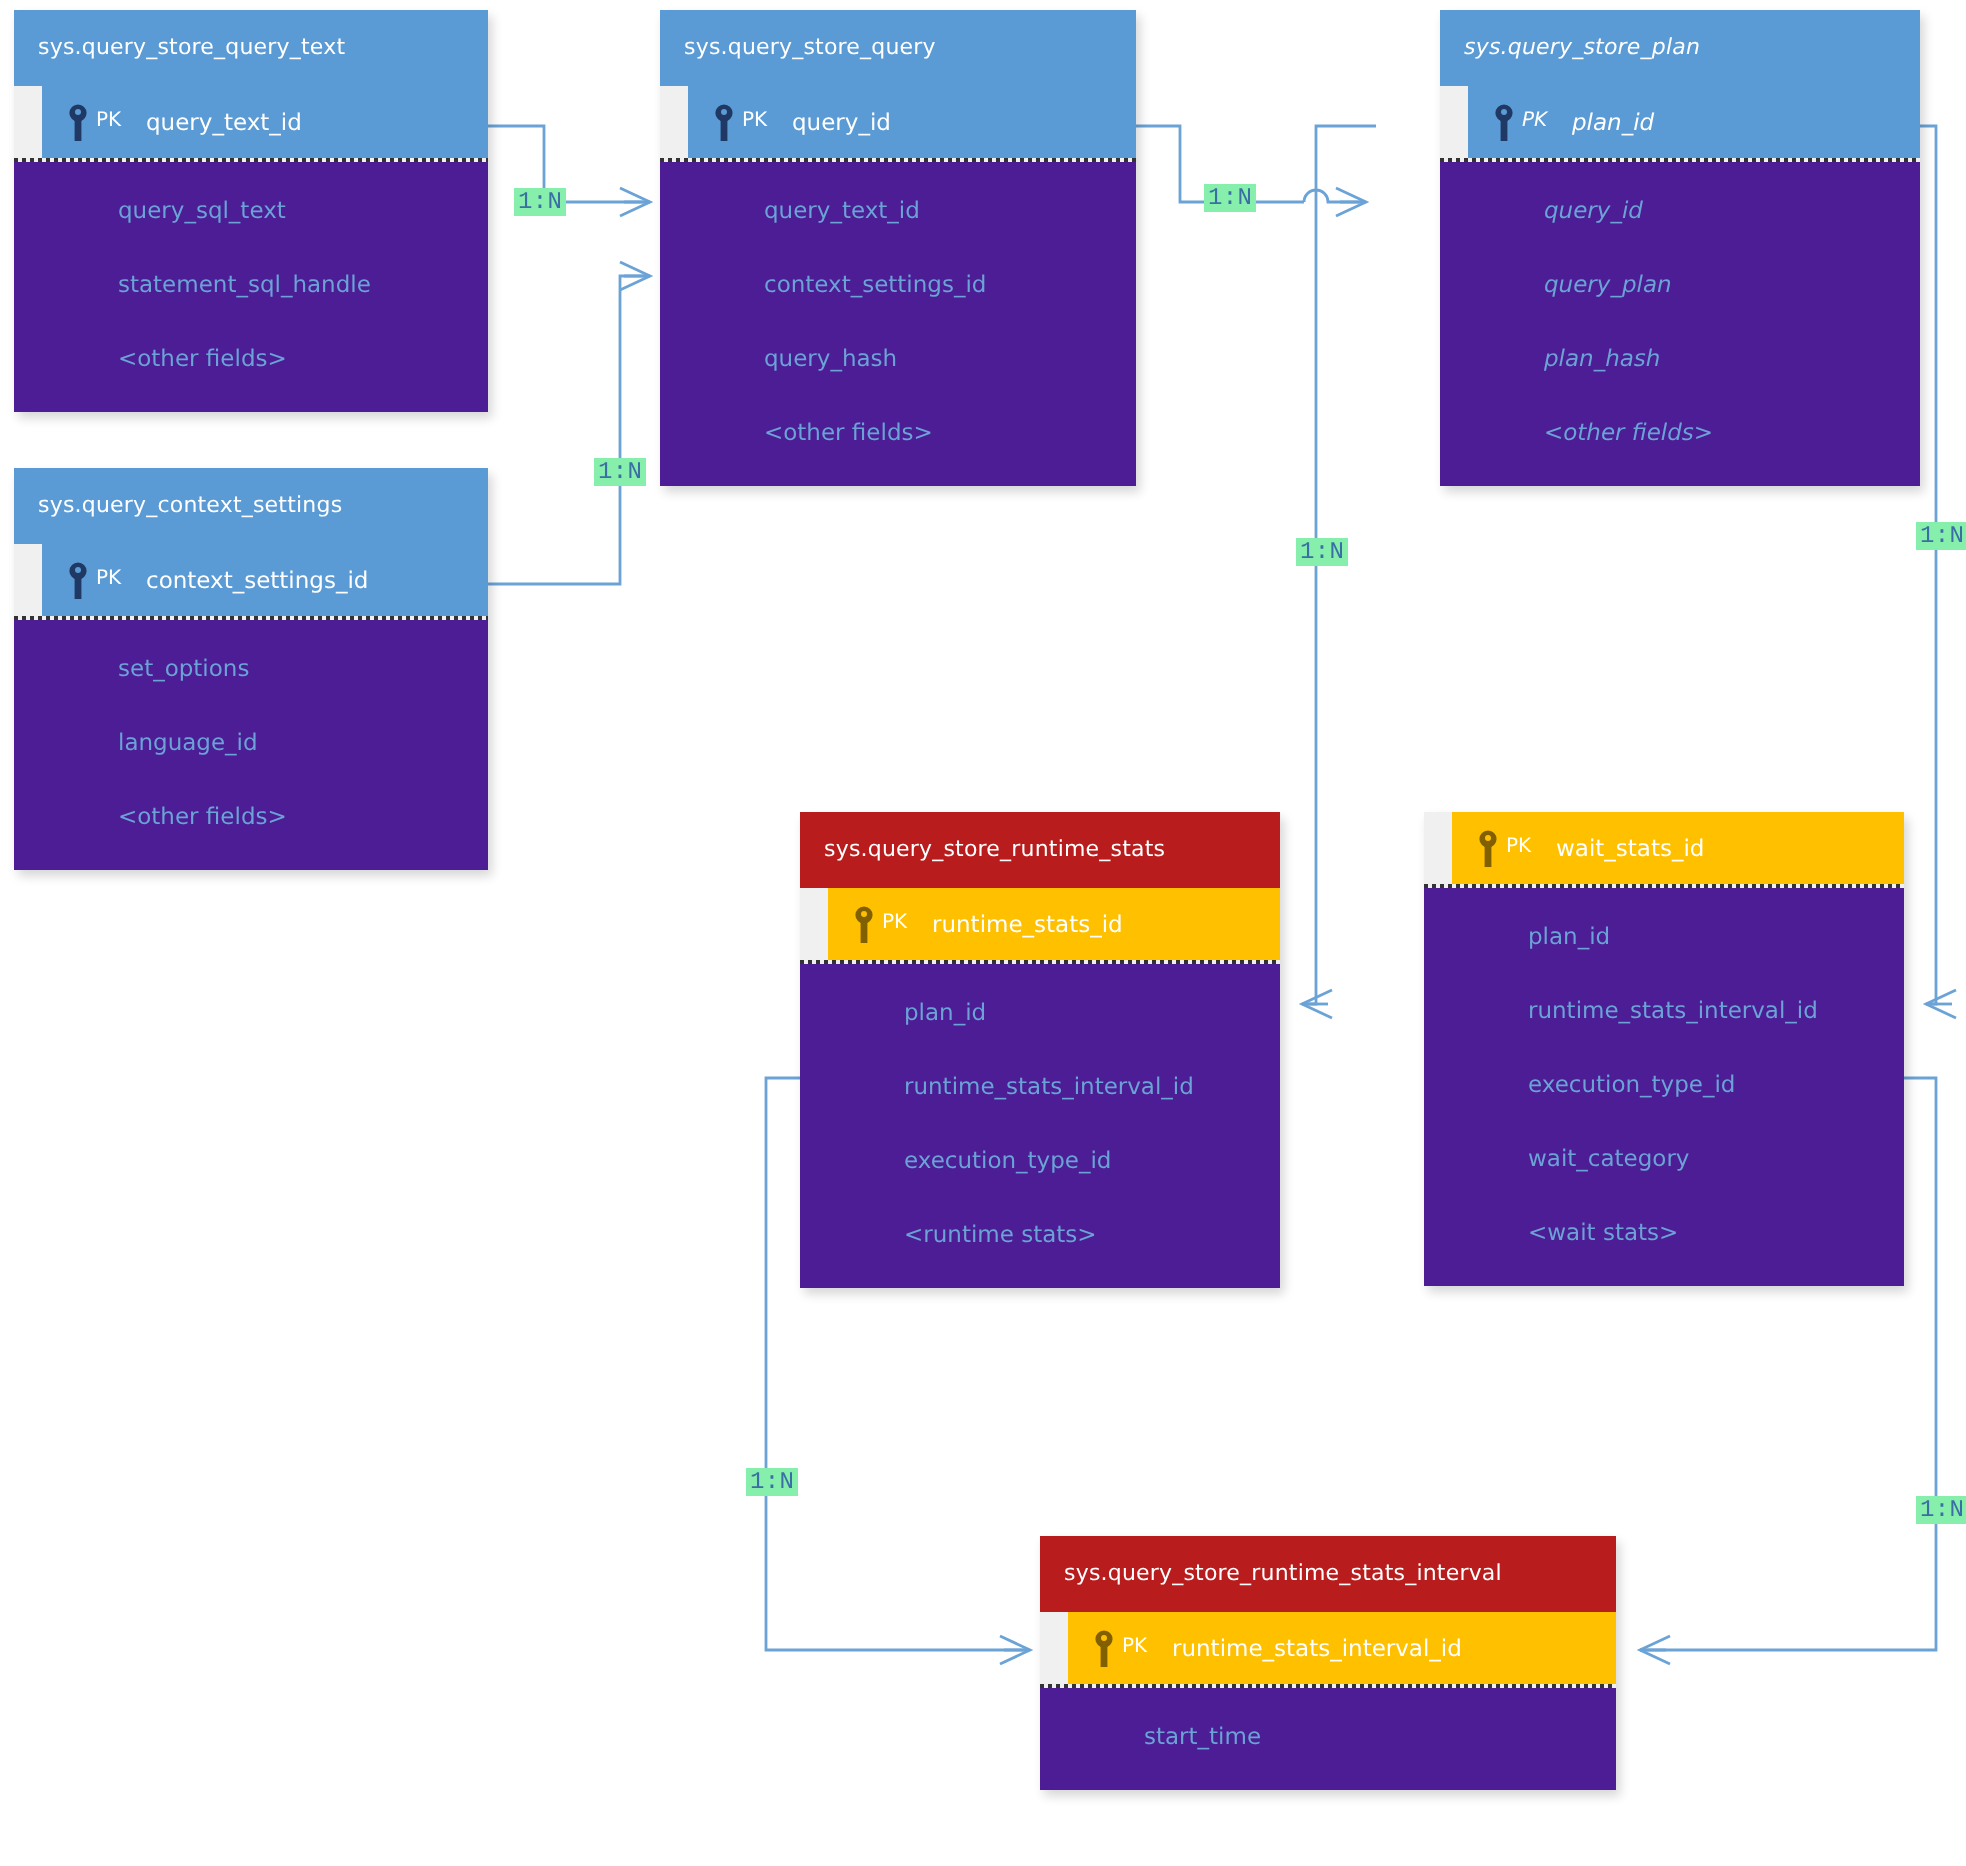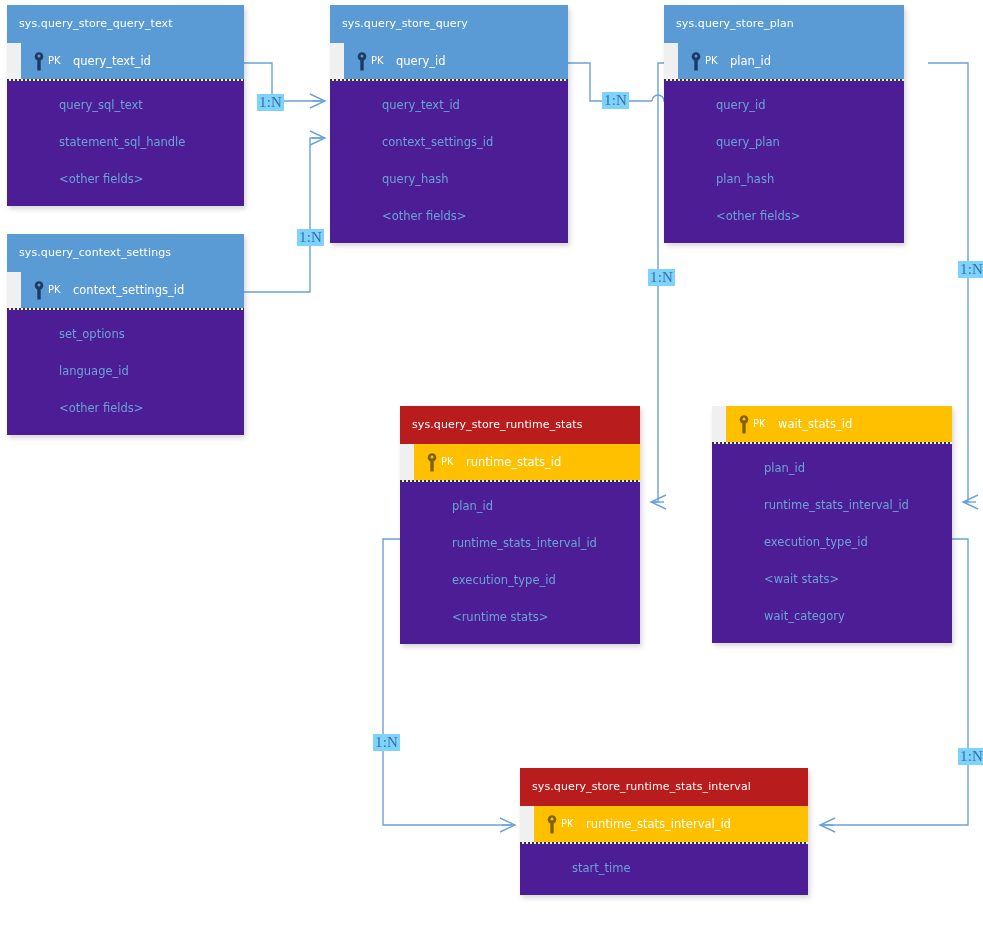--- a/index.html
+++ b/index.html
@@ -28,27 +28,27 @@
     stroke-width:1.4;
   }
   .wire-head{
     fill:none;
     stroke:#6ba3d6;
     stroke-width:1.4;
   }
   .card-rel-label{
     position:absolute;
     z-index:3;
-    font-size:15px;
+    font-size:12px;
     color:#3a6ea5;
-    background:#7dd3fc;
+    background:#86efac;
     padding:0 2px;
     letter-spacing:0.2px;
     white-space:nowrap;
-    font-family:Liberation Serif, serif;
+    font-family:Liberation Mono, monospace;
   }
   
   .table{
     position:absolute;
     z-index:2;
     box-sizing:border-box;
     box-shadow:2px 3px 5px rgba(0,0,0,0.16);
     background:#f0f0f0;
   }
   .tbl-title{
@@ -194,21 +194,21 @@
     </div>
     <div class="dashsep"></div>
     <div class="tbl-body">
       <div class="fieldrow">query_text_id</div>
       <div class="fieldrow">context_settings_id</div>
       <div class="fieldrow">query_hash</div>
       <div class="fieldrow">&lt;other fields&gt;</div>
     </div>
   </div>
 
-  <div class="table theme-blue" style="left:664px; top:5px; width:240px;">
+  <div class="table theme-blue" style="left:720px; top:5px; width:240px;font-style:italic;">
     <div class="tbl-title">sys.query_store_plan</div>
     <div class="tbl-pk">
       <svg class="keyicon" viewBox="0 0 10 19">
         <circle cx="5" cy="4.5" r="4.3" fill="#1f3864"></circle>
         <circle cx="5" cy="4" r="1.5" fill="#5b9bd5"></circle>
         <rect x="3.3" y="7" width="3.4" height="11.5" fill="#1f3864"></rect>
       </svg>
       <span class="pklabel">PK</span>
       <span class="pkname">plan_id</span>
     </div>
@@ -268,22 +268,22 @@
         <rect x="3.3" y="7" width="3.4" height="11.5" fill="#806000"></rect>
       </svg>
       <span class="pklabel">PK</span>
       <span class="pkname">wait_stats_id</span>
     </div>
     <div class="dashsep"></div>
     <div class="tbl-body">
       <div class="fieldrow">plan_id</div>
       <div class="fieldrow">runtime_stats_interval_id</div>
       <div class="fieldrow">execution_type_id</div>
+      <div class="fieldrow">wait_category</div>
       <div class="fieldrow">&lt;wait stats&gt;</div>
-      <div class="fieldrow">wait_category</div>
     </div>
   </div>
 
   <div class="table theme-orange" style="left:520px; top:768px; width:288px;">
     <div class="tbl-title">sys.query_store_runtime_stats_interval</div>
     <div class="tbl-pk">
       <svg class="keyicon" viewBox="0 0 10 19">
         <circle cx="5" cy="4.5" r="4.3" fill="#806000"></circle>
         <circle cx="5" cy="4" r="1.5" fill="#ffc000"></circle>
         <rect x="3.3" y="7" width="3.4" height="11.5" fill="#806000"></rect>

